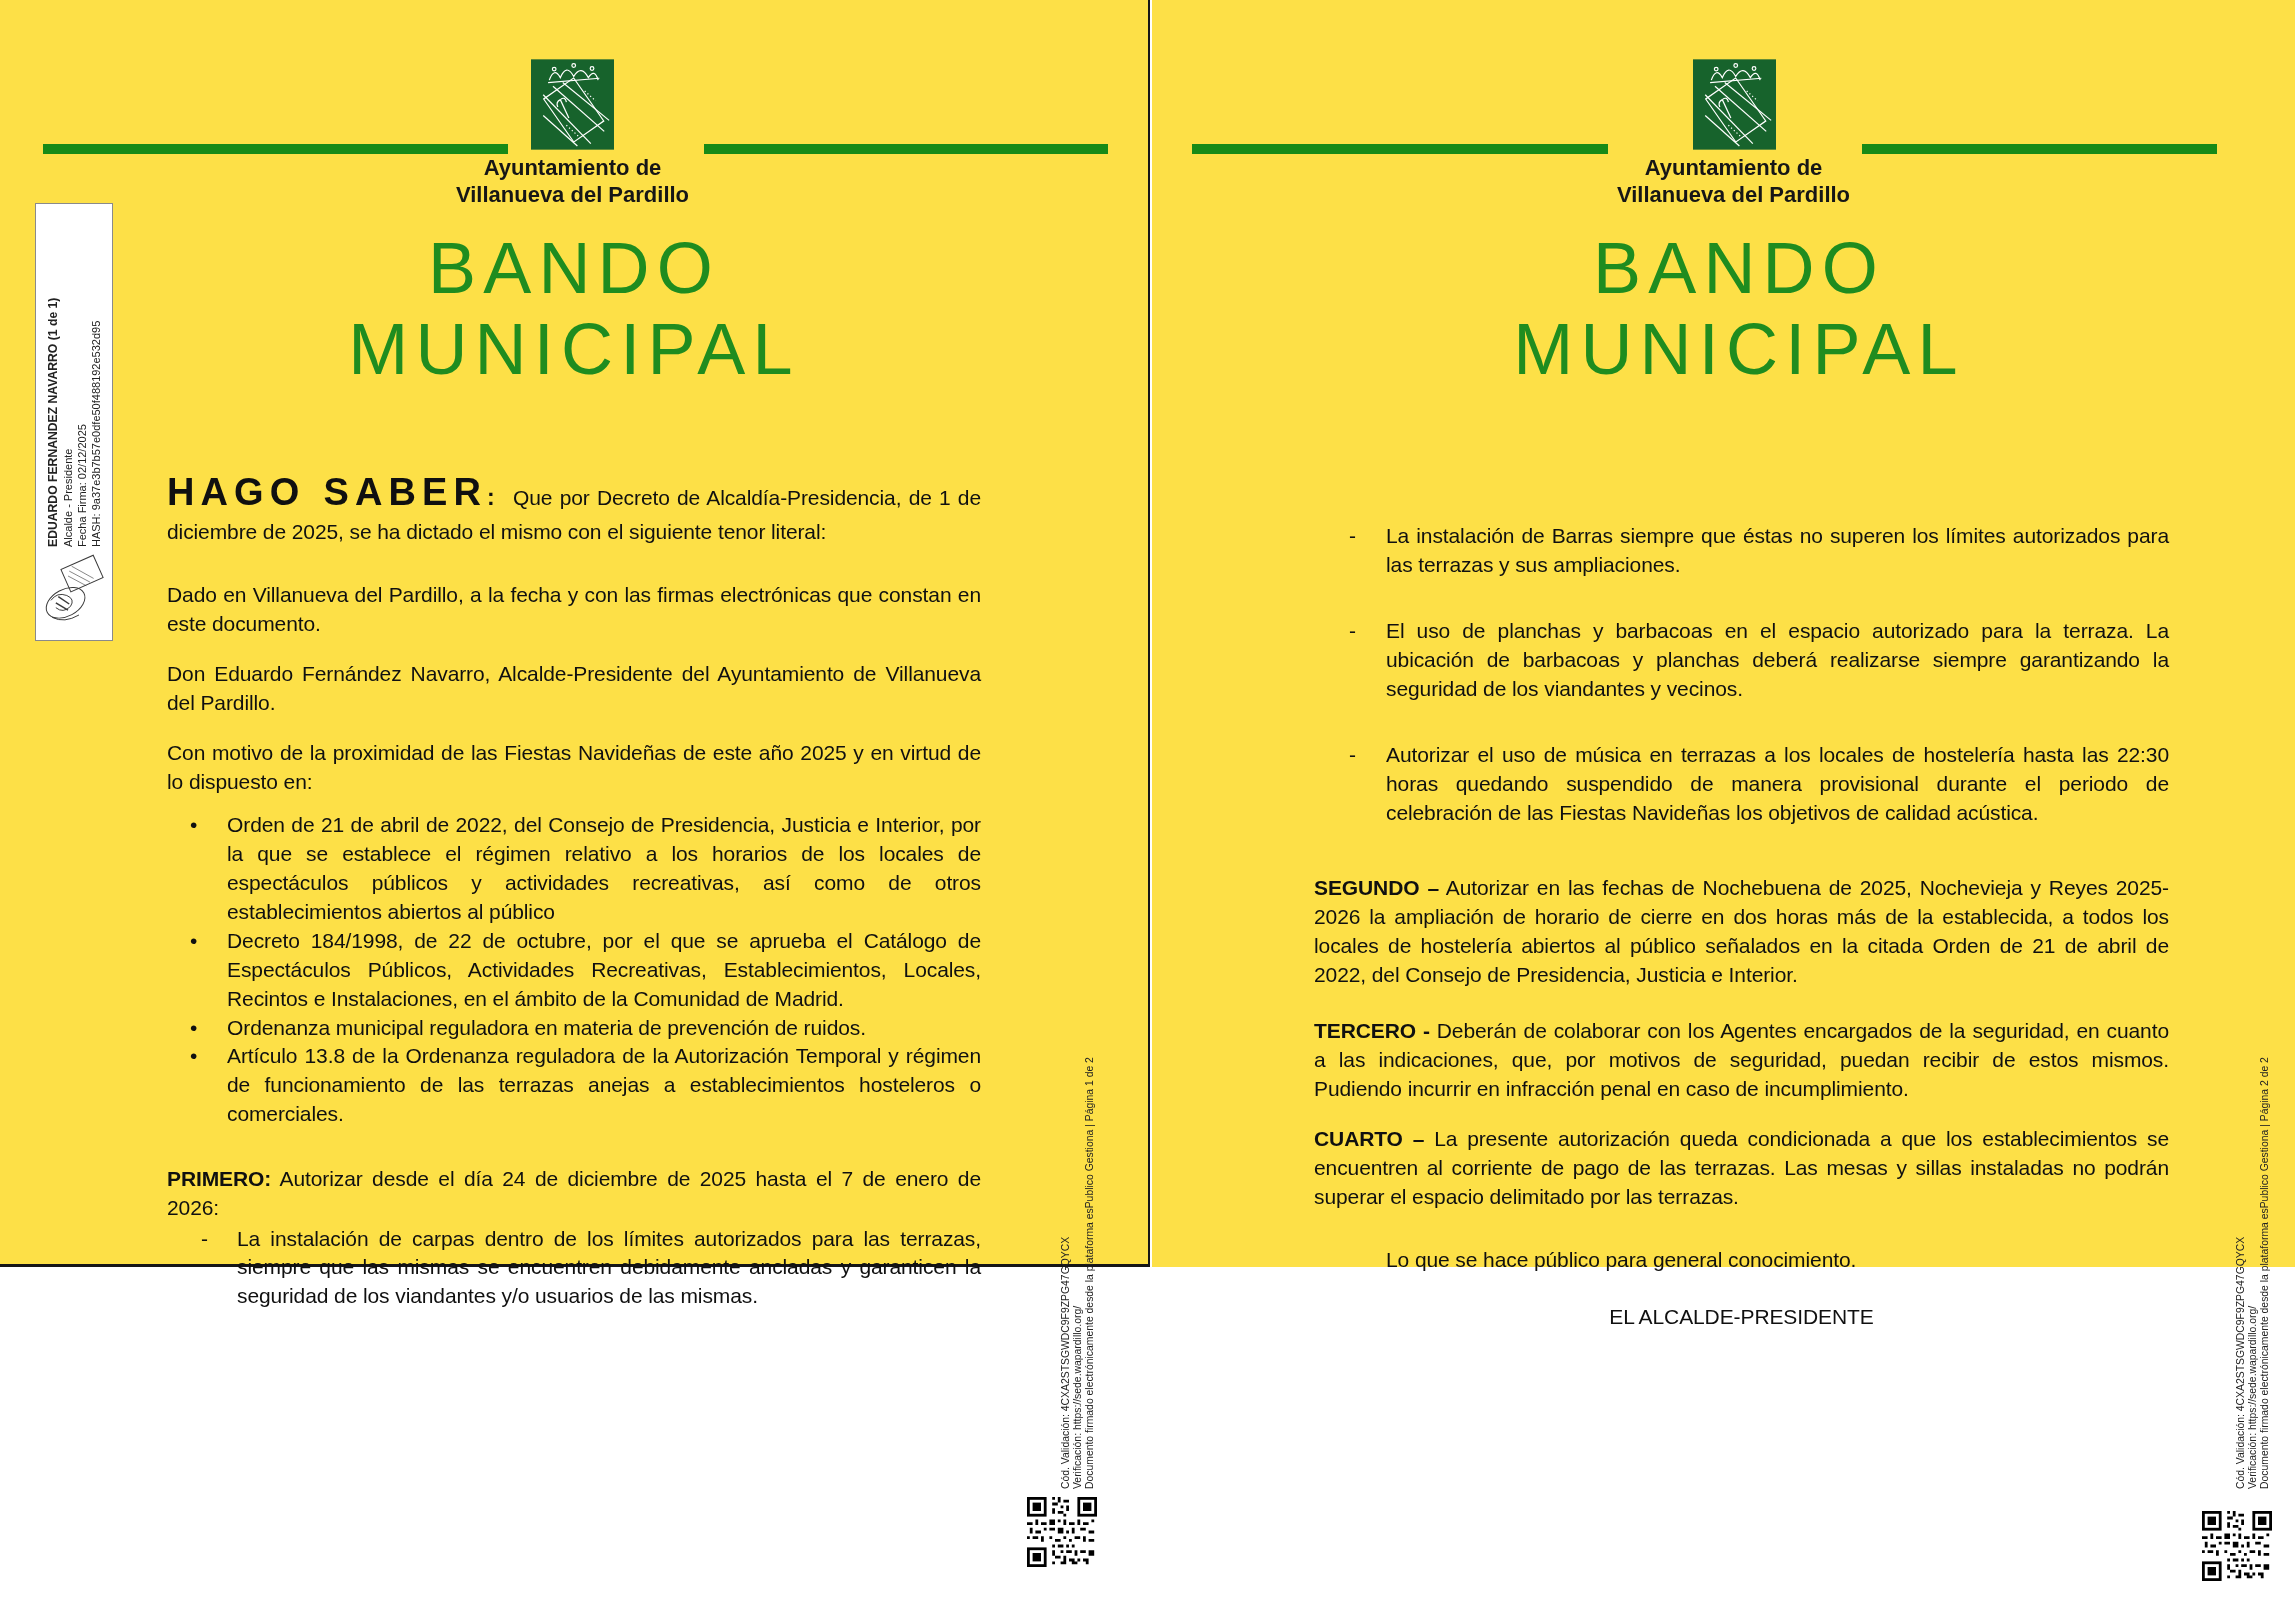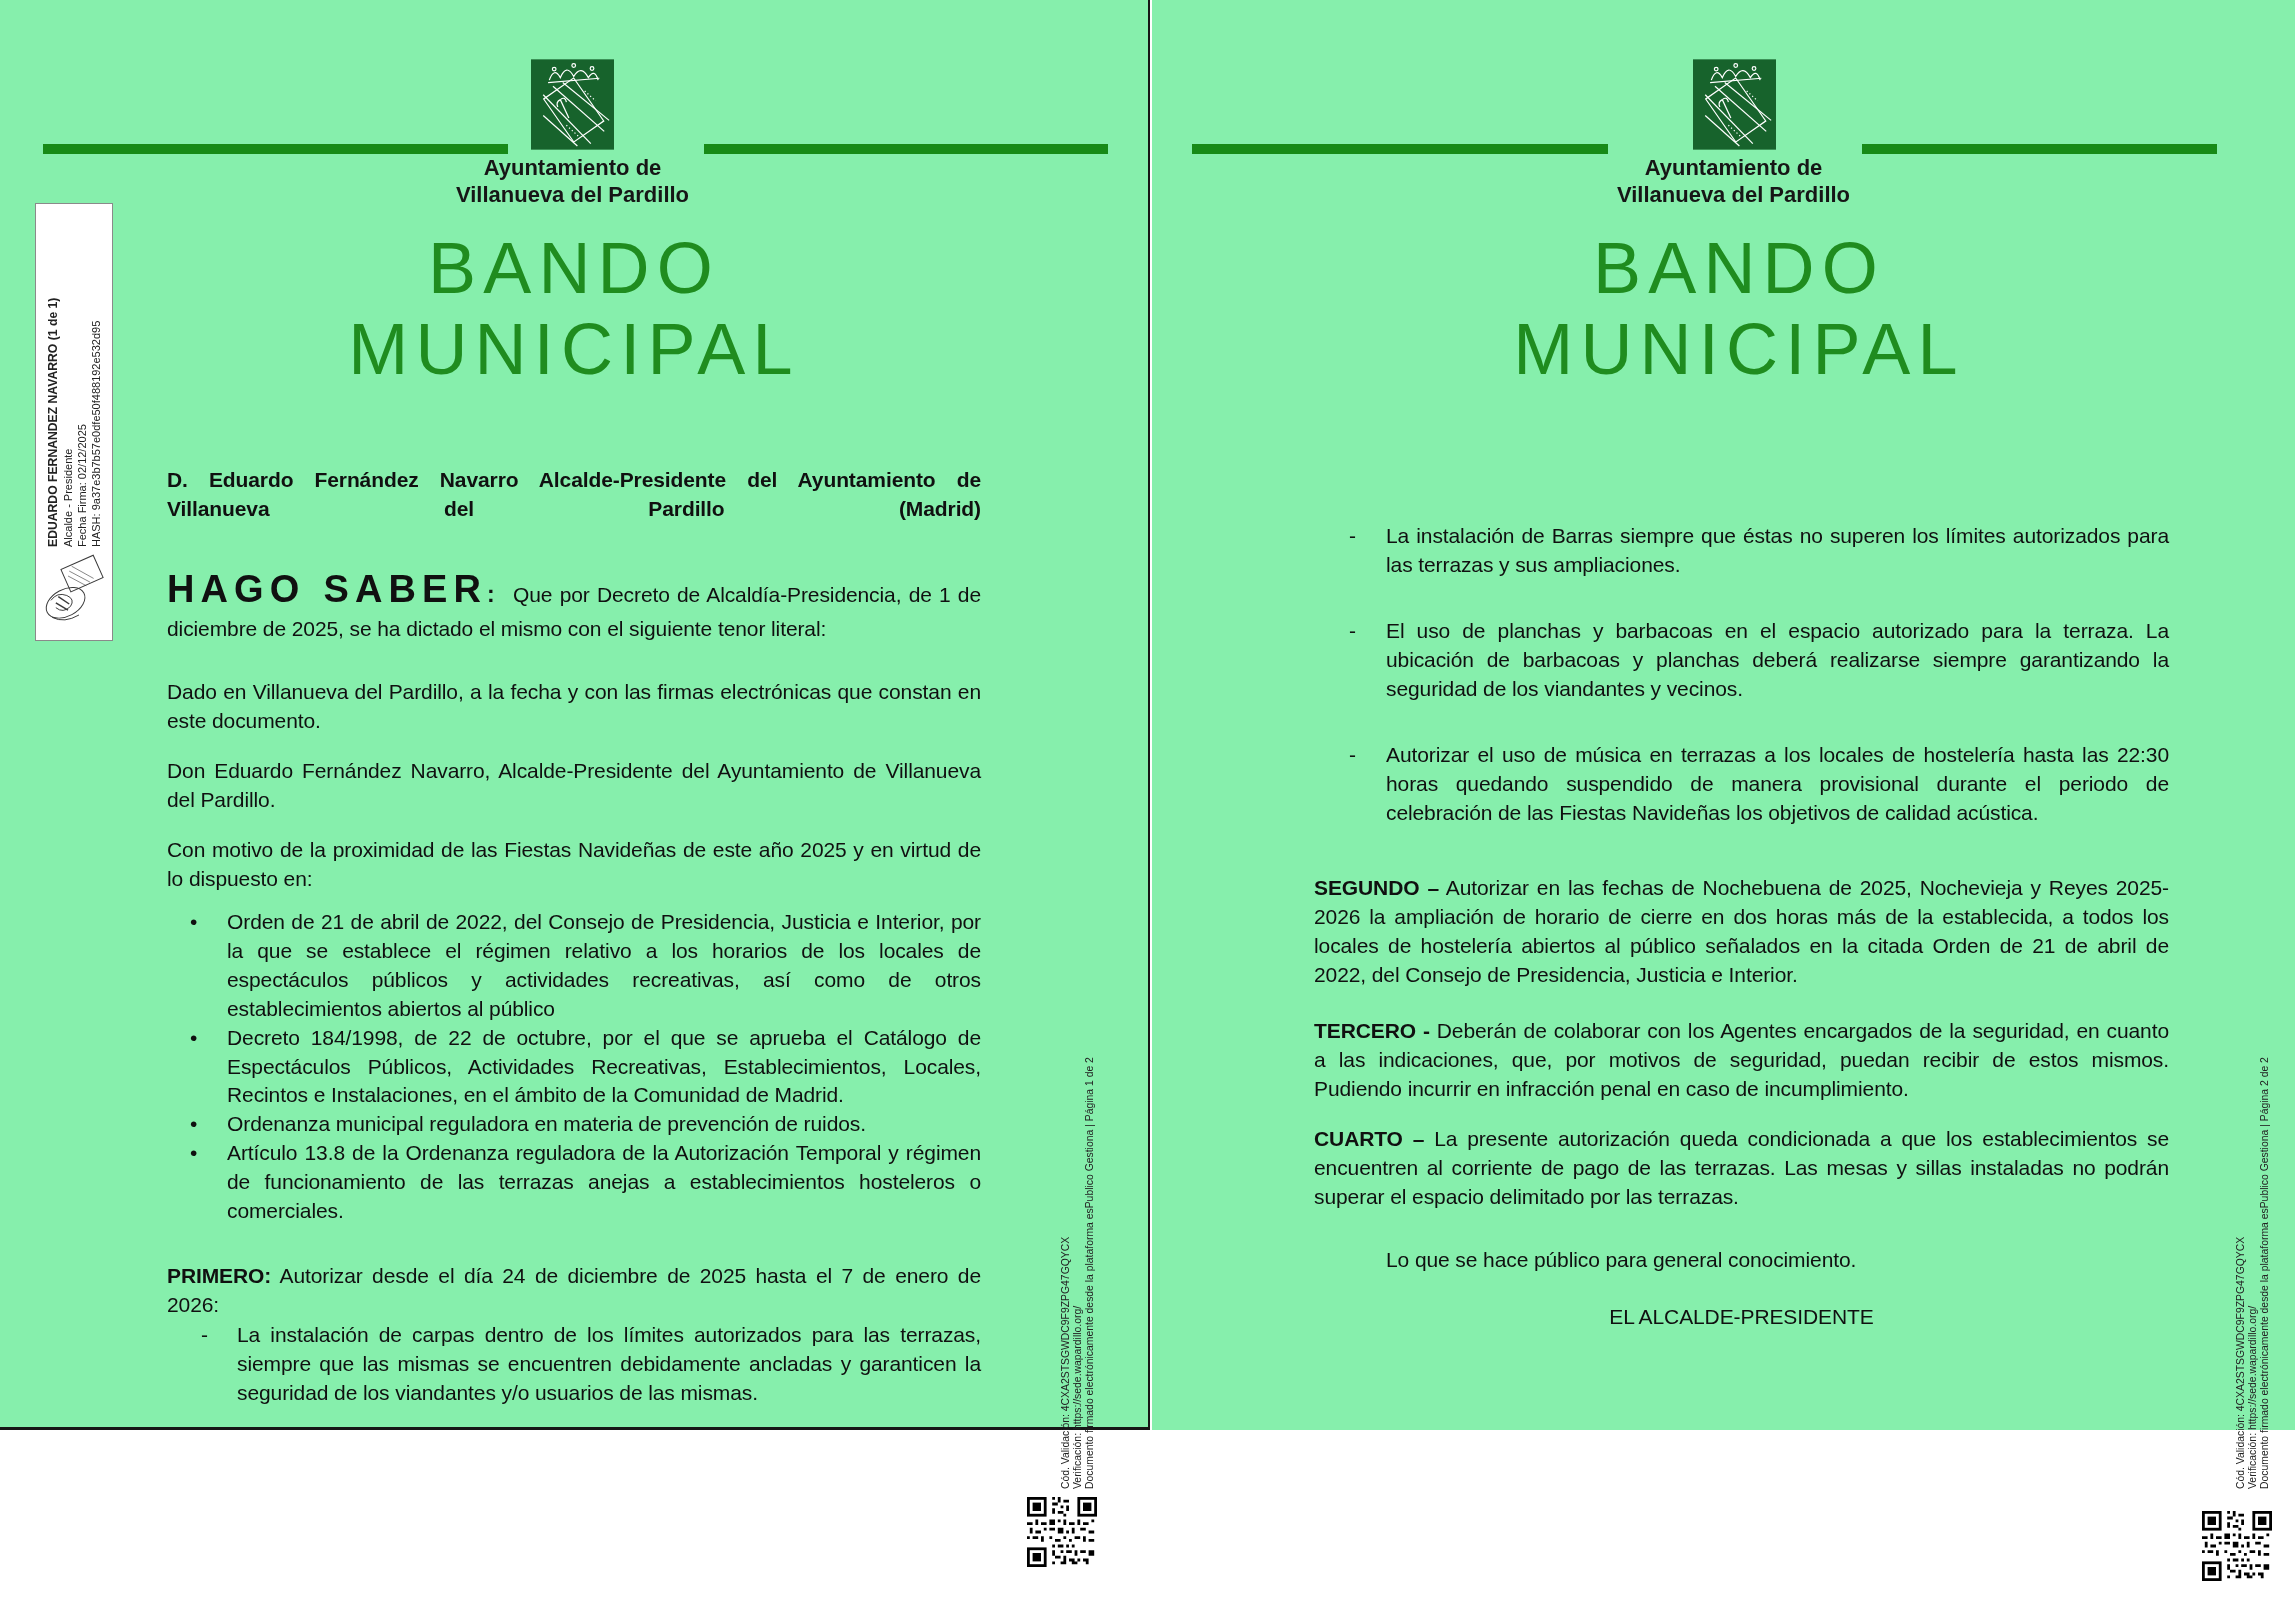--- a/index.html
+++ b/index.html
@@ -5,21 +5,21 @@
   :root{
     --bar-green:#178a17;
     --logo-green:#17632c;
     --title-green:#1f8c1f;
   }
   html,body{margin:0;padding:0;}
   body{
     width:2295px;height:1623px;position:relative;background:#ffffff;
     font-family:"Liberation Sans",sans-serif;color:#111;
   }
-  .page{position:absolute;top:0;height:1430px;background:#86efac;}
+  .page{position:absolute;top:0;height:1267px;background:#fde047;}
   #page1{left:0;width:1150px;border-right:2.4px solid #161616;border-bottom:3.1px solid #161616;box-sizing:border-box;}
   #page2{left:1152px;width:1143px;}
 
   
   .bar{position:absolute;top:144px;height:10.4px;background:var(--bar-green);}
   #page1 .bar-left{left:43px;width:465px;}
   #page1 .bar-right{left:704px;width:404px;}
   #page2 .bar-left{left:40px;width:416px;}
   #page2 .bar-right{left:710px;width:355px;}
   .logo{position:absolute;top:59px;width:83px;height:91px;}
@@ -120,21 +120,20 @@
     <div>Ayuntamiento de</div>
     <div>Villanueva del Pardillo</div>
   </div>
 
   <div class="title">
     <div>BANDO</div>
     <div>MUNICIPAL</div>
   </div>
 
   <div class="bodycol" id="body1">
-    <p class="intro">D. Eduardo Fernández Navarro Alcalde-Presidente del Ayuntamiento de Villanueva del Pardillo (Madrid)</p>
 
     <p class="hago"><span class="hago-big">HAGO SABER</span><span class="hago-colon">:</span><span>Que por Decreto de Alcaldía-Presidencia, de 1 de diciembre de 2025, se ha dictado el mismo con el siguiente tenor literal:</span></p>
 
     <p class="mb34">Dado en Villanueva del Pardillo, a la fecha y con las firmas electrónicas que constan en este documento.</p>
     <p class="mb34">Don Eduardo Fernández Navarro, Alcalde-Presidente del Ayuntamiento de Villanueva del Pardillo.</p>
     <p class="mb22">Con motivo de la proximidad de las Fiestas Navideñas de este año 2025 y en virtud de lo dispuesto en:</p>
 
     <div class="bullets">
       <div class="brow"><span class="bu">•</span><span>Orden de 21 de abril de 2022, del Consejo de Presidencia, Justicia e Interior, por la que se establece el régimen relativo a los horarios de los locales de espectáculos públicos y actividades recreativas, así como de otros establecimientos abiertos al público</span></div>
       <div class="brow"><span class="bu">•</span><span>Decreto 184/1998, de 22 de octubre, por el que se aprueba el Catálogo de Espectáculos Públicos, Actividades Recreativas, Establecimientos, Locales, Recintos e Instalaciones, en el ámbito de la Comunidad de Madrid.</span></div>

